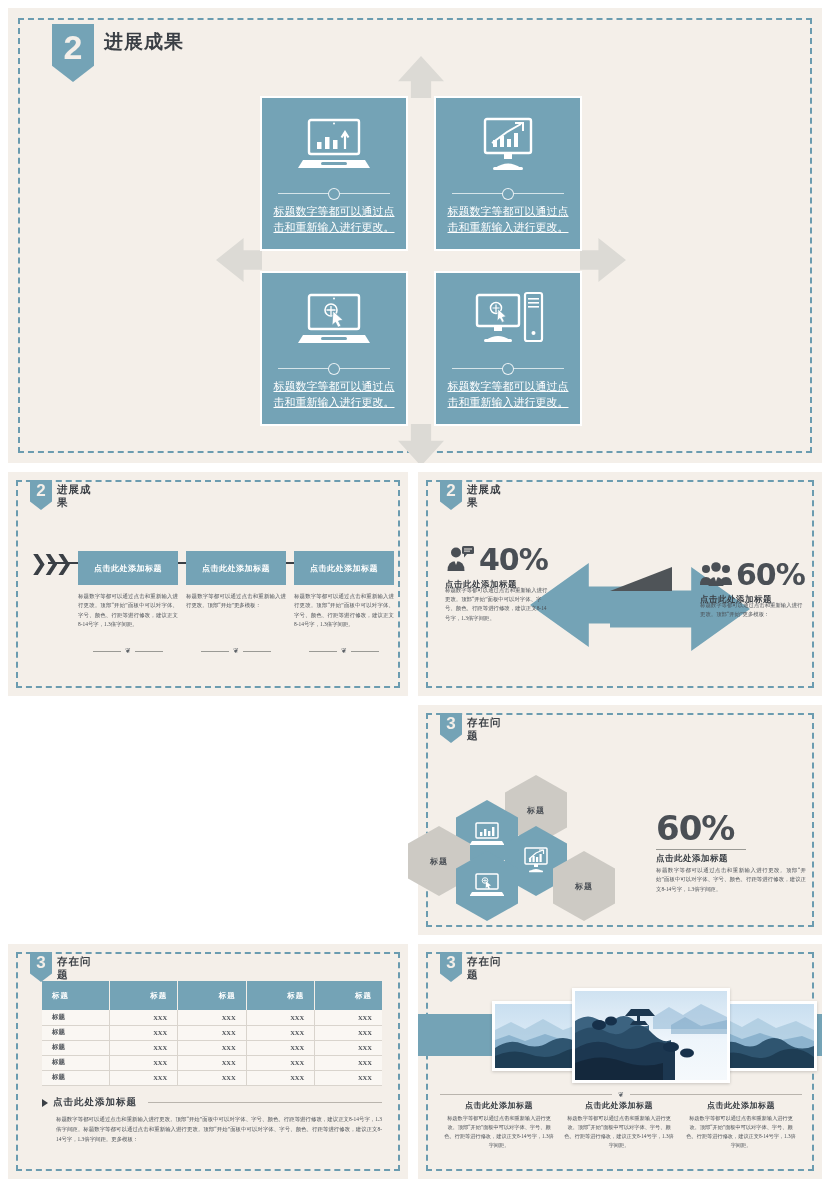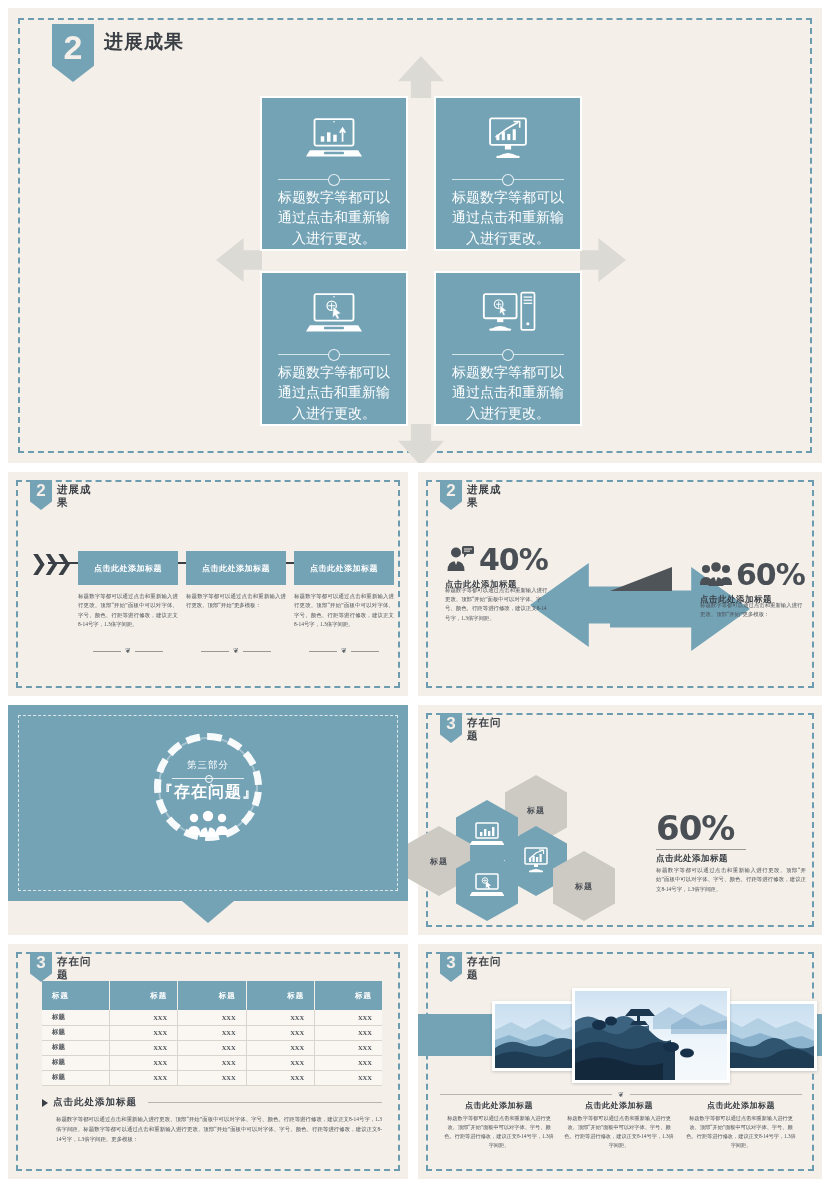--- a/index.html
+++ b/index.html
@@ -71,23 +71,24 @@
   }
   .card .divider:before {
     content:''; position:absolute; left:0; top:5px; width:112px; height:1px;
     background: rgba(255,255,255,.7);
   }
   .card .divider:after {
     content:''; position:absolute; left:50px; top:0; width:10px; height:10px;
     border:1px solid rgba(255,255,255,.85); border-radius:50%; background:#74a3b6;
   }
   .card .ctext {
-    color: #ffffff; font-size: 14px; line-height: 1.45;
+    color: #ffffff; font-size: 11px; line-height: 1.45;
     text-align: center; width: 122px;
     font-family: "Liberation Serif", serif;
+    text-decoration: underline;
   }
   
   .garrow { position: absolute; background: #dcdad5; }
   .ga-up    { left: 390px; top: 48px;  width: 46px; height: 42px; clip-path: polygon(50% 0, 100% 60%, 72% 60%, 72% 100%, 28% 100%, 28% 60%, 0 60%); }
   .ga-down  { left: 390px; top: 416px; width: 46px; height: 42px; clip-path: polygon(50% 100%, 0 40%, 28% 40%, 28% 0, 72% 0, 72% 40%, 100% 40%); }
   .ga-left  { left: 208px; top: 230px; width: 46px; height: 44px; clip-path: polygon(0 50%, 60% 0, 60% 28%, 100% 28%, 100% 72%, 60% 72%, 60% 100%); }
   .ga-right { left: 572px; top: 230px; width: 46px; height: 44px; clip-path: polygon(100% 50%, 40% 100%, 40% 72%, 0 72%, 0 28%, 40% 28%, 40% 0); }
 
   
   #slide2 { left: 8px;   top: 472px; width: 400px; height: 224px; }
@@ -477,39 +478,20 @@
         <circle cx="16" cy="5" r="4.8" fill="#4a4f55"></circle>
         <path d="M8.5 24 q0 -9 7.5 -9 q7.5 0 7.5 9 z" fill="#4a4f55"></path>
         <path d="M14.4 15 l1.6 4.5 1.6 -4.5 z" fill="#f4efe9"></path>
       </svg>
       <span class="stat-pct">60%</span>
     </div>
     <div class="stat-head">点击此处添加标题</div>
     <div class="stat-body">标题数字等都可以通过点击和重新输入进行更改。顶部“开始”更多模板：</div>
   </div>
 
-  <div class="slide" id="slide4">
-    <div class="sec-band"></div>
-    <div class="sec-notch"></div>
-    <div class="sec-dash"></div>
-    <div class="rope"></div>
-    <div class="rope2"></div>
-    <div class="sec-part">第三部分</div>
-    <div class="sec-hr"></div>
-    <div class="sec-main">『存在问题』</div>
-    <svg class="sec-people" viewBox="0 0 44 30">
-      <circle cx="8" cy="9" r="4.2" fill="#fff"></circle>
-      <path d="M1.5 26 q0 -9 6.5 -9 q6.5 0 6.5 9 z" fill="#fff"></path>
-      <circle cx="36" cy="9" r="4.2" fill="#fff"></circle>
-      <path d="M29.5 26 q0 -9 6.5 -9 q6.5 0 6.5 9 z" fill="#fff"></path>
-      <circle cx="22" cy="7" r="5.2" fill="#fff"></circle>
-      <path d="M13.5 28 q0 -10 8.5 -10 q8.5 0 8.5 10 z" fill="#fff"></path>
-      <path d="M20.2 18 l1.8 5.5 1.8 -5.5 z" fill="#74a3b6"></path>
-    </svg>
-  </div>
 
   <div class="slide sm" id="slide5">
     <div class="dash-border"></div>
     <div class="pin">
         <span>3</span>
       </div>
     <div class="slide-title">存在问题</div>
   </div>
 
   <div class="hex grey" id="hexA">

